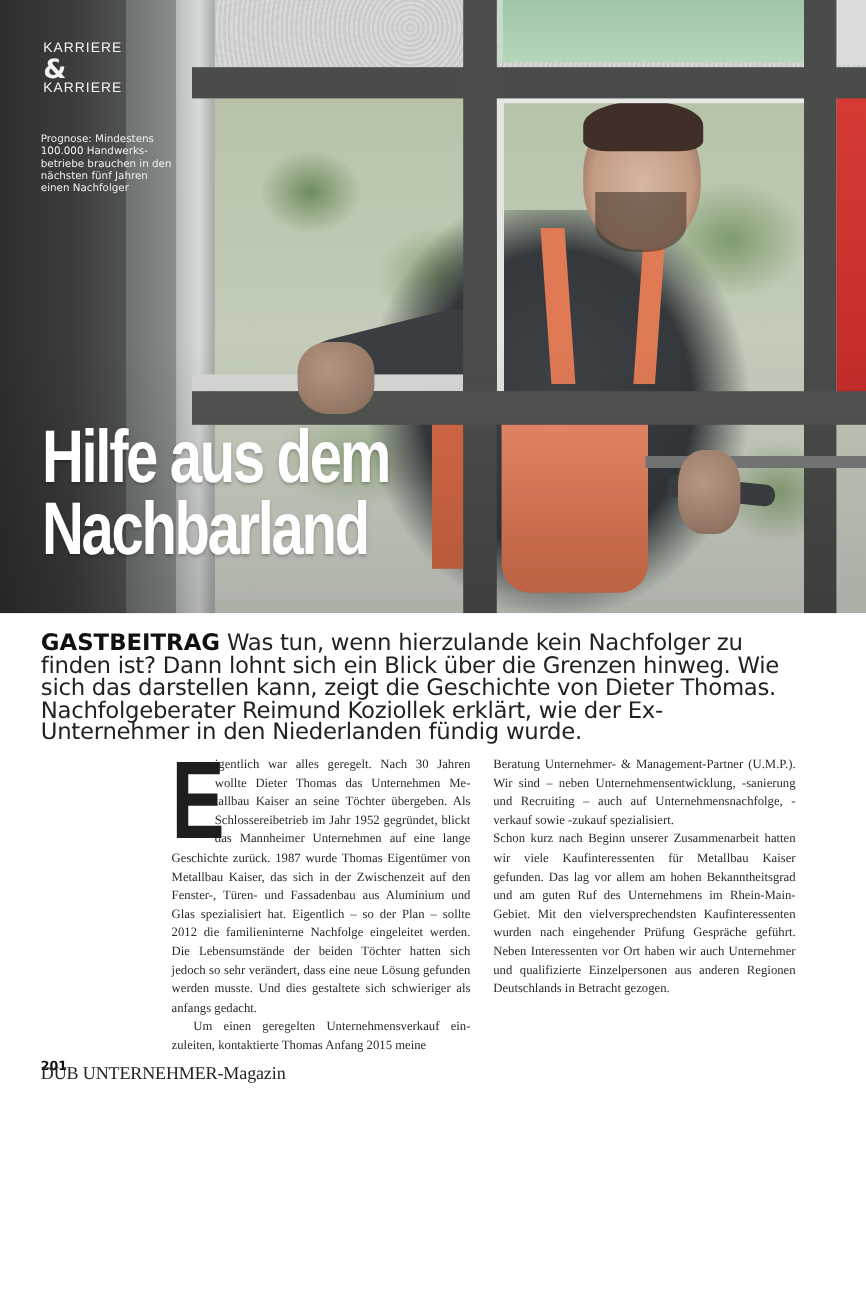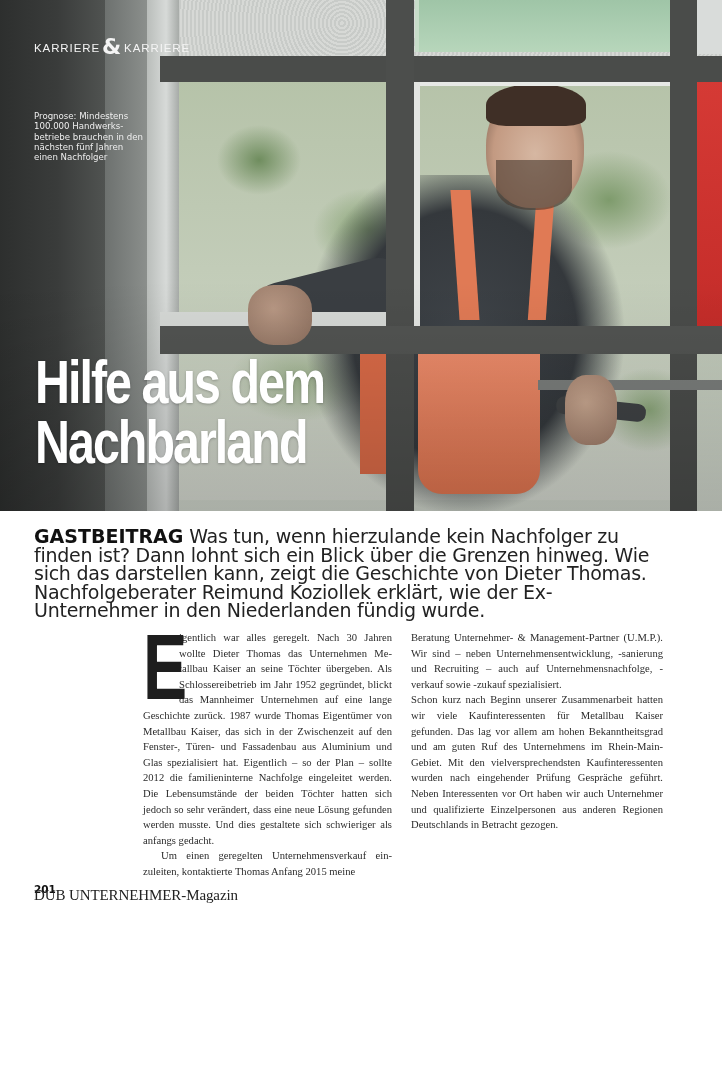--- a/index.html
+++ b/index.html
@@ -70,21 +70,21 @@
     .hero .hammer { position: absolute; left: 556px; top: 400px; width: 90px; height: 18px; border-radius: 8px;
       background: #3f4244; transform: rotate(6deg); }
     .hero .rail { position: absolute; left: 538px; top: 380px; width: 184px; height: 10px; background: #7a7d7b; }
     
     .hero .shade { position: absolute; left: 0; top: 0; width: 722px; height: 511px;
       background: linear-gradient(180deg, rgba(0,0,0,0) 55%, rgba(0,0,0,0.18) 100%); }
 
     
     .kicker { position: absolute; left: 34px; top: 34px; color: #f4f4f4;
       font-family: "Liberation Sans", sans-serif; font-size: 11.5px; letter-spacing: 0.9px;
-      display: flex; align-items: baseline; }
+      display: flex; align-items: baseline; flex-direction: column; }
     .kicker .amp { font-family: "DejaVu Sans", sans-serif; font-weight: bold; font-size: 22px;
       margin: 0 2px; line-height: 1; position: relative; top: 2px; }
     .caption { position: absolute; left: 34px; top: 111px; width: 112px; color: #eeeeee;
       font-family: "DejaVu Sans", sans-serif; font-size: 8.6px; line-height: 10.3px; }
     .caption b { font-weight: normal; text-align: center; }
     .headline { position: absolute; left: 35px; top: 352px; width: 400px; color: #ffffff;
       font-family: "Liberation Sans", sans-serif; font-weight: bold; font-size: 62px; line-height: 60px;
       letter-spacing: -2.5px; transform: scaleX(0.78); transform-origin: left top;
       text-shadow: 0 1px 3px rgba(0,0,0,0.25); }
     .headline span { display: block; white-space: nowrap; }

